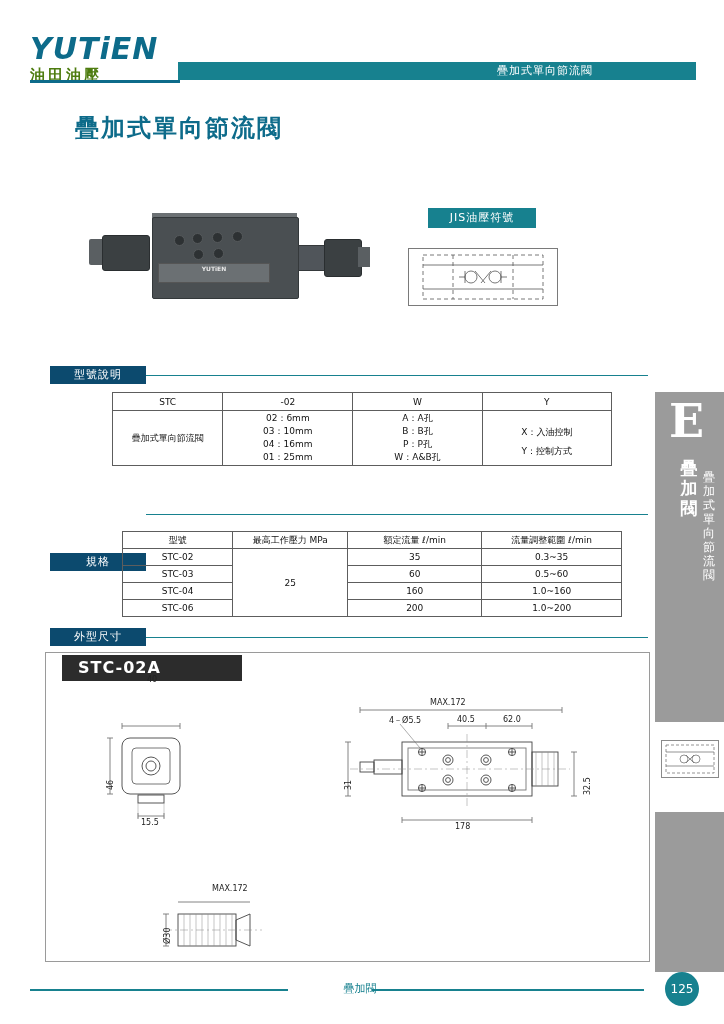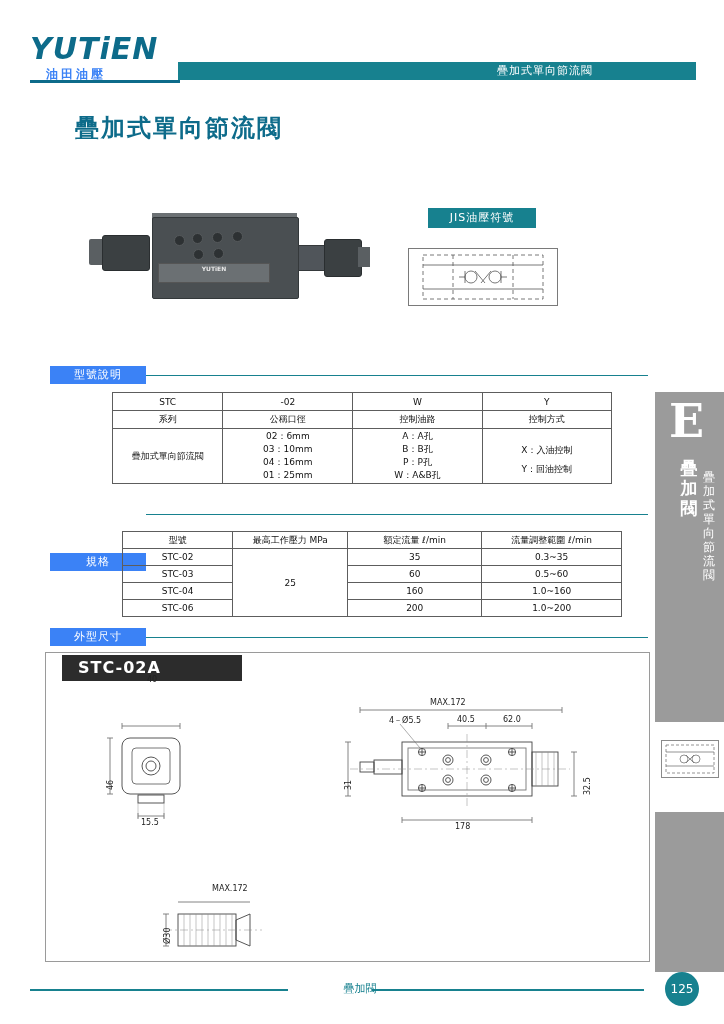--- a/index.html
+++ b/index.html
@@ -14,23 +14,22 @@
   .page{position:absolute;left:0;top:0;width:724px;height:1024px;}
 
   
   .logo{position:absolute;left:30px;top:34px;width:150px;height:50px;}
   .logo-main{
     font-family:"DejaVu Sans","Liberation Sans",sans-serif;
     font-weight:bold;font-style:italic;font-size:30px;color:#0d6b8a;
     letter-spacing:1px;line-height:30px;
   }
   .logo-sub{
-    font-size:12px;color:#3b82f6;letter-spacing:3px;font-weight:bold;
+    font-size:15px;color:#4d7c0f;letter-spacing:3px;font-weight:bold;
     margin-top:2px;
-    margin-left:16px;
   }
   .logo-underline{
     position:absolute;left:0;top:46px;width:150px;height:3px;background:#0d6b8a;
   }
   .hdr-bar{
     position:absolute;left:178px;top:62px;width:518px;height:18px;background:#17818f;
   }
   .hdr-bar-label{
     position:absolute;left:455px;top:63px;width:180px;height:16px;
     color:#ffffff;font-size:11px;text-align:center;line-height:16px;letter-spacing:1px;
@@ -86,21 +85,21 @@
     background:#17818f;color:#fff;font-size:11px;line-height:20px;text-align:center;
     letter-spacing:1px;
   }
   .jis-box{
     position:absolute;left:408px;top:248px;width:148px;height:56px;
     border:1px solid #7a7a7a;background:#ffffff;
   }
 
   
   .sec-head{
-    position:absolute;height:18px;background:#3b82f6;color:#ffffff;
+    position:absolute;height:18px;background:#0c4a6e;color:#ffffff;
     font-size:11px;line-height:18px;text-align:center;letter-spacing:1px;
   }
   .sec-rule{position:absolute;height:1px;background:#17818f;}
 
   
   table.spec{
     position:absolute;border-collapse:collapse;font-size:9px;color:#111;
   }
   table.spec td,table.spec th{
     border:1px solid #5d5d5d;text-align:center;vertical-align:middle;font-weight:normal;
@@ -225,46 +224,40 @@
   <div class="sec-head" style="left:50px;top:366px;width:96px;">型號說明</div>
   <div class="sec-rule" style="left:146px;top:375px;width:502px;"></div>
 
   <table class="spec" id="model-table">
     <tbody>
         <tr class="h">
       <td style="width:110px">STC</td>
       <td style="width:130px">-02</td>
       <td style="width:130px">W</td>
       <td style="width:130px">Y</td>
-    </tr>
-    <tr class="h">
-      <td>系列</td>
-      <td>公稱口徑</td>
-      <td>控制油路</td>
-      <td>控制方式</td>
     </tr>
     <tr class="body">
       <td>疊加式單向節流閥</td>
       <td>
         <div>02：6mm</div>
         <div>03：10mm</div>
         <div>04：16mm</div>
         <div>01：25mm</div>
       </td>
       <td>
         <div>A：A孔</div>
         <div>B：B孔</div>
         <div>P：P孔</div>
         <div>W：A&amp;B孔</div>
       </td>
       <td>
         <div style="height:8px"></div>
         <div>X：入油控制</div>
         <div style="height:6px"></div>
-        <div>Y：回油控制</div>
+        <div>Y：控制方式</div>
       </td>
     </tr>
   </tbody>
     </table>
 
   <div class="sec-head" style="left:50px;top:505px;width:96px;margin-top:48px;">規格</div>
   <div class="sec-rule" style="left:146px;top:514px;width:502px;"></div>
 
   <table class="spec" id="spec-table">
     <tbody>

